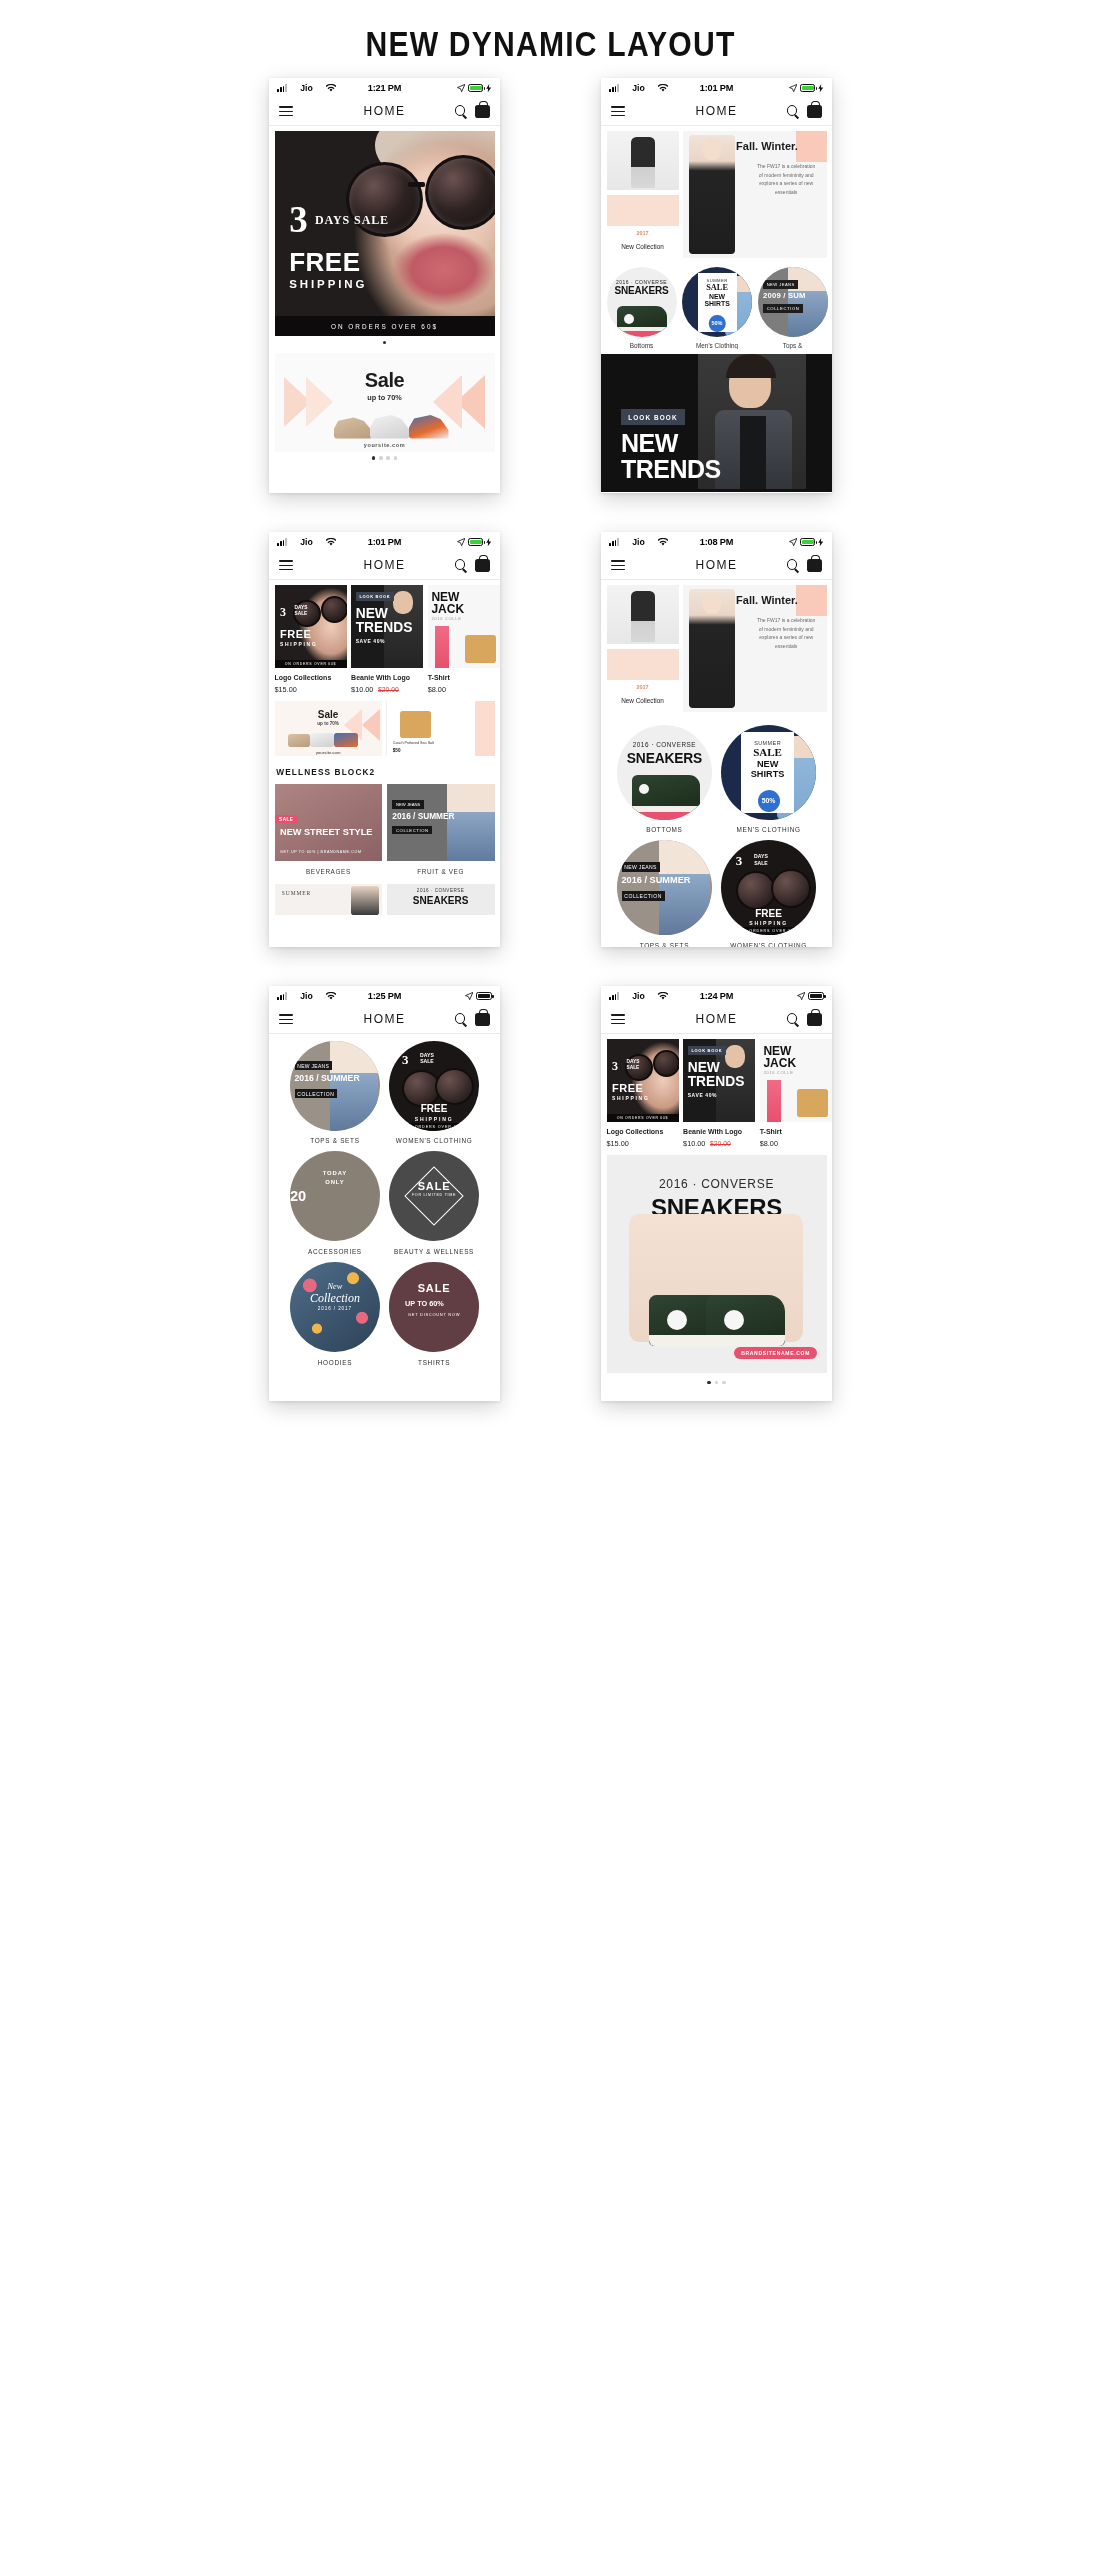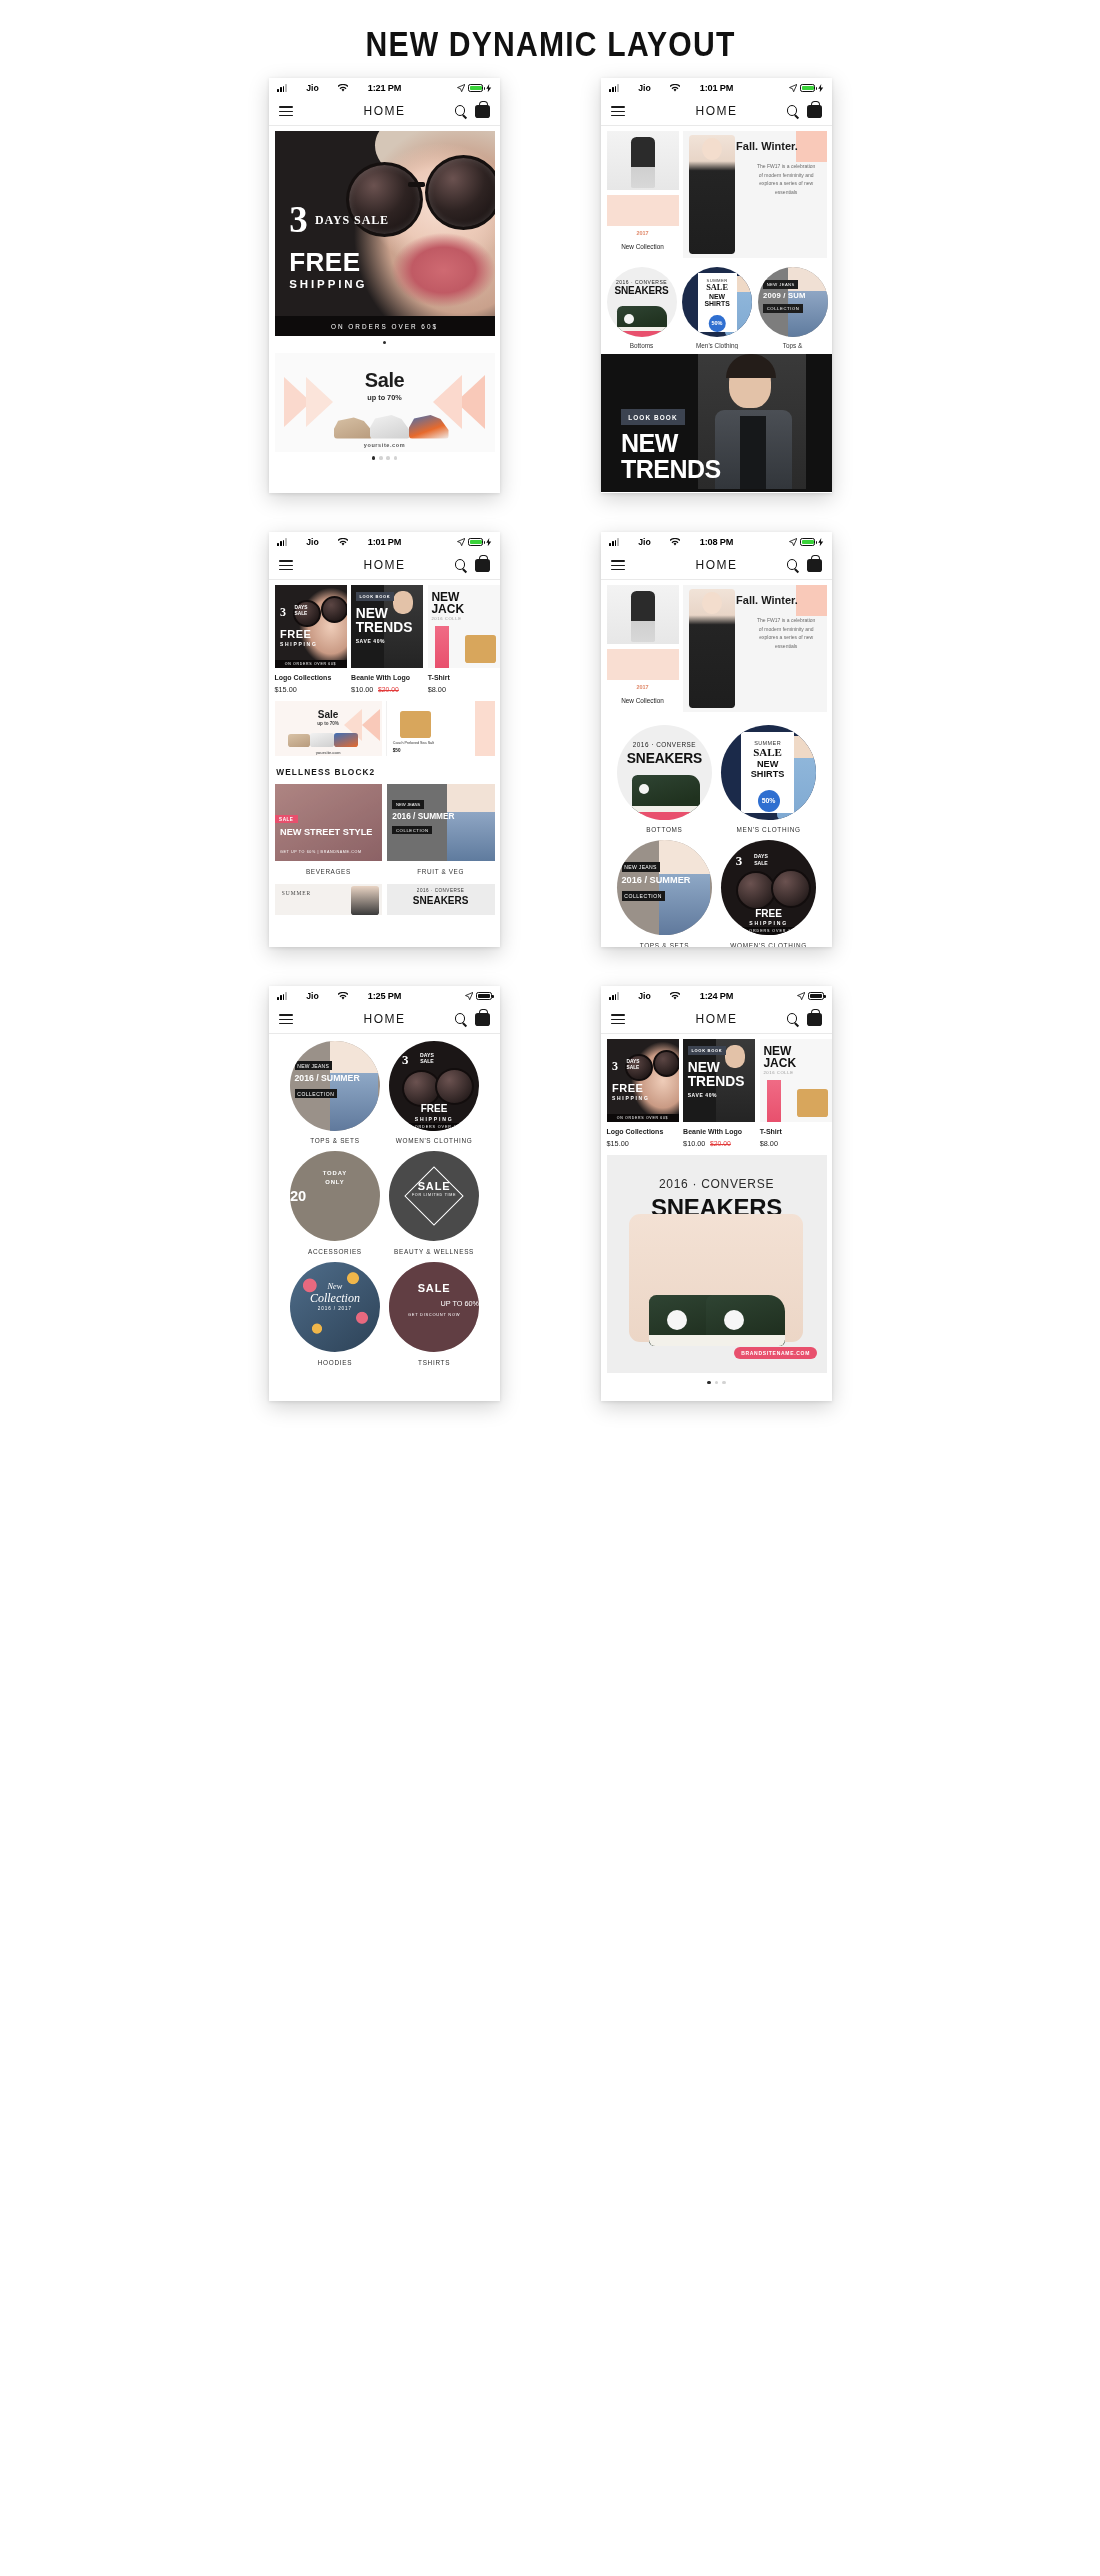--- a/index.html
+++ b/index.html
@@ -36,21 +36,21 @@
     position: relative;
     flex: 0 0 auto;
   }
   .phone.h-tall { height: 415px; }
 
   .statusbar {
     height: 20px; display: flex; align-items: center;
     padding: 0 8.3px; font-size: 8.7px; font-weight: bold; color: #000;
     background: #fff;
   }
-  .sb-left { display: flex; align-items: center; gap: 19px; flex: 1; }
+  .sb-left { display: flex; align-items: center; gap: 13px; flex: 1; }
   .sb-mid { flex: 0 0 auto; font-size: 9.2px; letter-spacing: -0.2px; }
   .sb-right { display: flex; align-items: center; gap: 2.8px; flex: 1; justify-content: flex-end; }
   .bars { display: flex; align-items: flex-end; gap: 0.9px; height: 7.3px; }
   .bars i { width: 1.8px; background: #000; display: block; border-radius: 0.5px; }
   .bars i:nth-child(1){height:2.8px} .bars i:nth-child(2){height:4.6px}
   .bars i:nth-child(3){height:6px} .bars i:nth-child(4){height:7.3px;background:#b9b9b9}
   .batt { width: 15.6px; height: 7.8px; border: 1.1px solid #111; border-radius: 2.3px; position: relative; padding: 0.9px; }
   .batt::after { content:''; position:absolute; right:-2.8px; top:2.2px; width:1.5px; height:3.1px; background:#111; border-radius:0 0.9px 0.9px 0;}
   .batt span { display:block; height:100%; background:#3ad23a; border-radius:0.9px; }
   .batt.dark span { background:#141414; }
@@ -214,21 +214,21 @@
      radial-gradient(circle at 70% 18%, #f0b64a 0 5.5px, transparent 6.4px),
      radial-gradient(circle at 80% 62%, #e8697f 0 5.5px, transparent 6.4px),
      radial-gradient(circle at 30% 74%, #f0b64a 0 4.6px, transparent 5.5px);}
   .newcol .n1{position:absolute;left:0;right:0;top:20px;text-align:center;color:#fff;font-size:8.3px;font-family:"Liberation Serif",serif;font-style:italic;}
   .newcol .n2{position:absolute;left:0;right:0;top:29px;text-align:center;color:#fff;font-size:12px;font-family:"Liberation Serif",serif;font-style:italic;}
   .newcol .n3{position:absolute;left:0;right:0;top:44px;text-align:center;color:#fff;font-size:4.6px;letter-spacing:0.9px;}
 
   .tshirt{background:#8a5d63;}
   .tshirt .ov{position:absolute;inset:0;background:rgba(40,20,24,.42);}
   .tshirt .a1{position:absolute;left:0;right:0;top:20px;text-align:center;color:#fff;font-size:11px;font-weight:700;letter-spacing:0.9px;}
-  .tshirt .a2{position:absolute;left:0;right:0;top:37px;text-align:right;color:#fff;font-size:7.3px;font-weight:400;}
+  .tshirt .a2{position:absolute;left:0;right:0;top:37px;text-align:left;color:#fff;font-size:7.3px;font-weight:700;padding-left:16px;}
   .tshirt .a3{position:absolute;left:0;right:0;top:50px;text-align:center;color:#fff;font-size:4px;letter-spacing:0.7px;}
 
   
   .lookbook {
     position:relative; height:138px; margin:5.5px 0 0; background:#111;
     overflow:hidden;
   }
   .lb-man {
     position:absolute; right:26px; top:-3.7px; width:108px; height:138px;
     background:linear-gradient(180deg,#3a3a3a 0%,#2a2a2a 100%);

